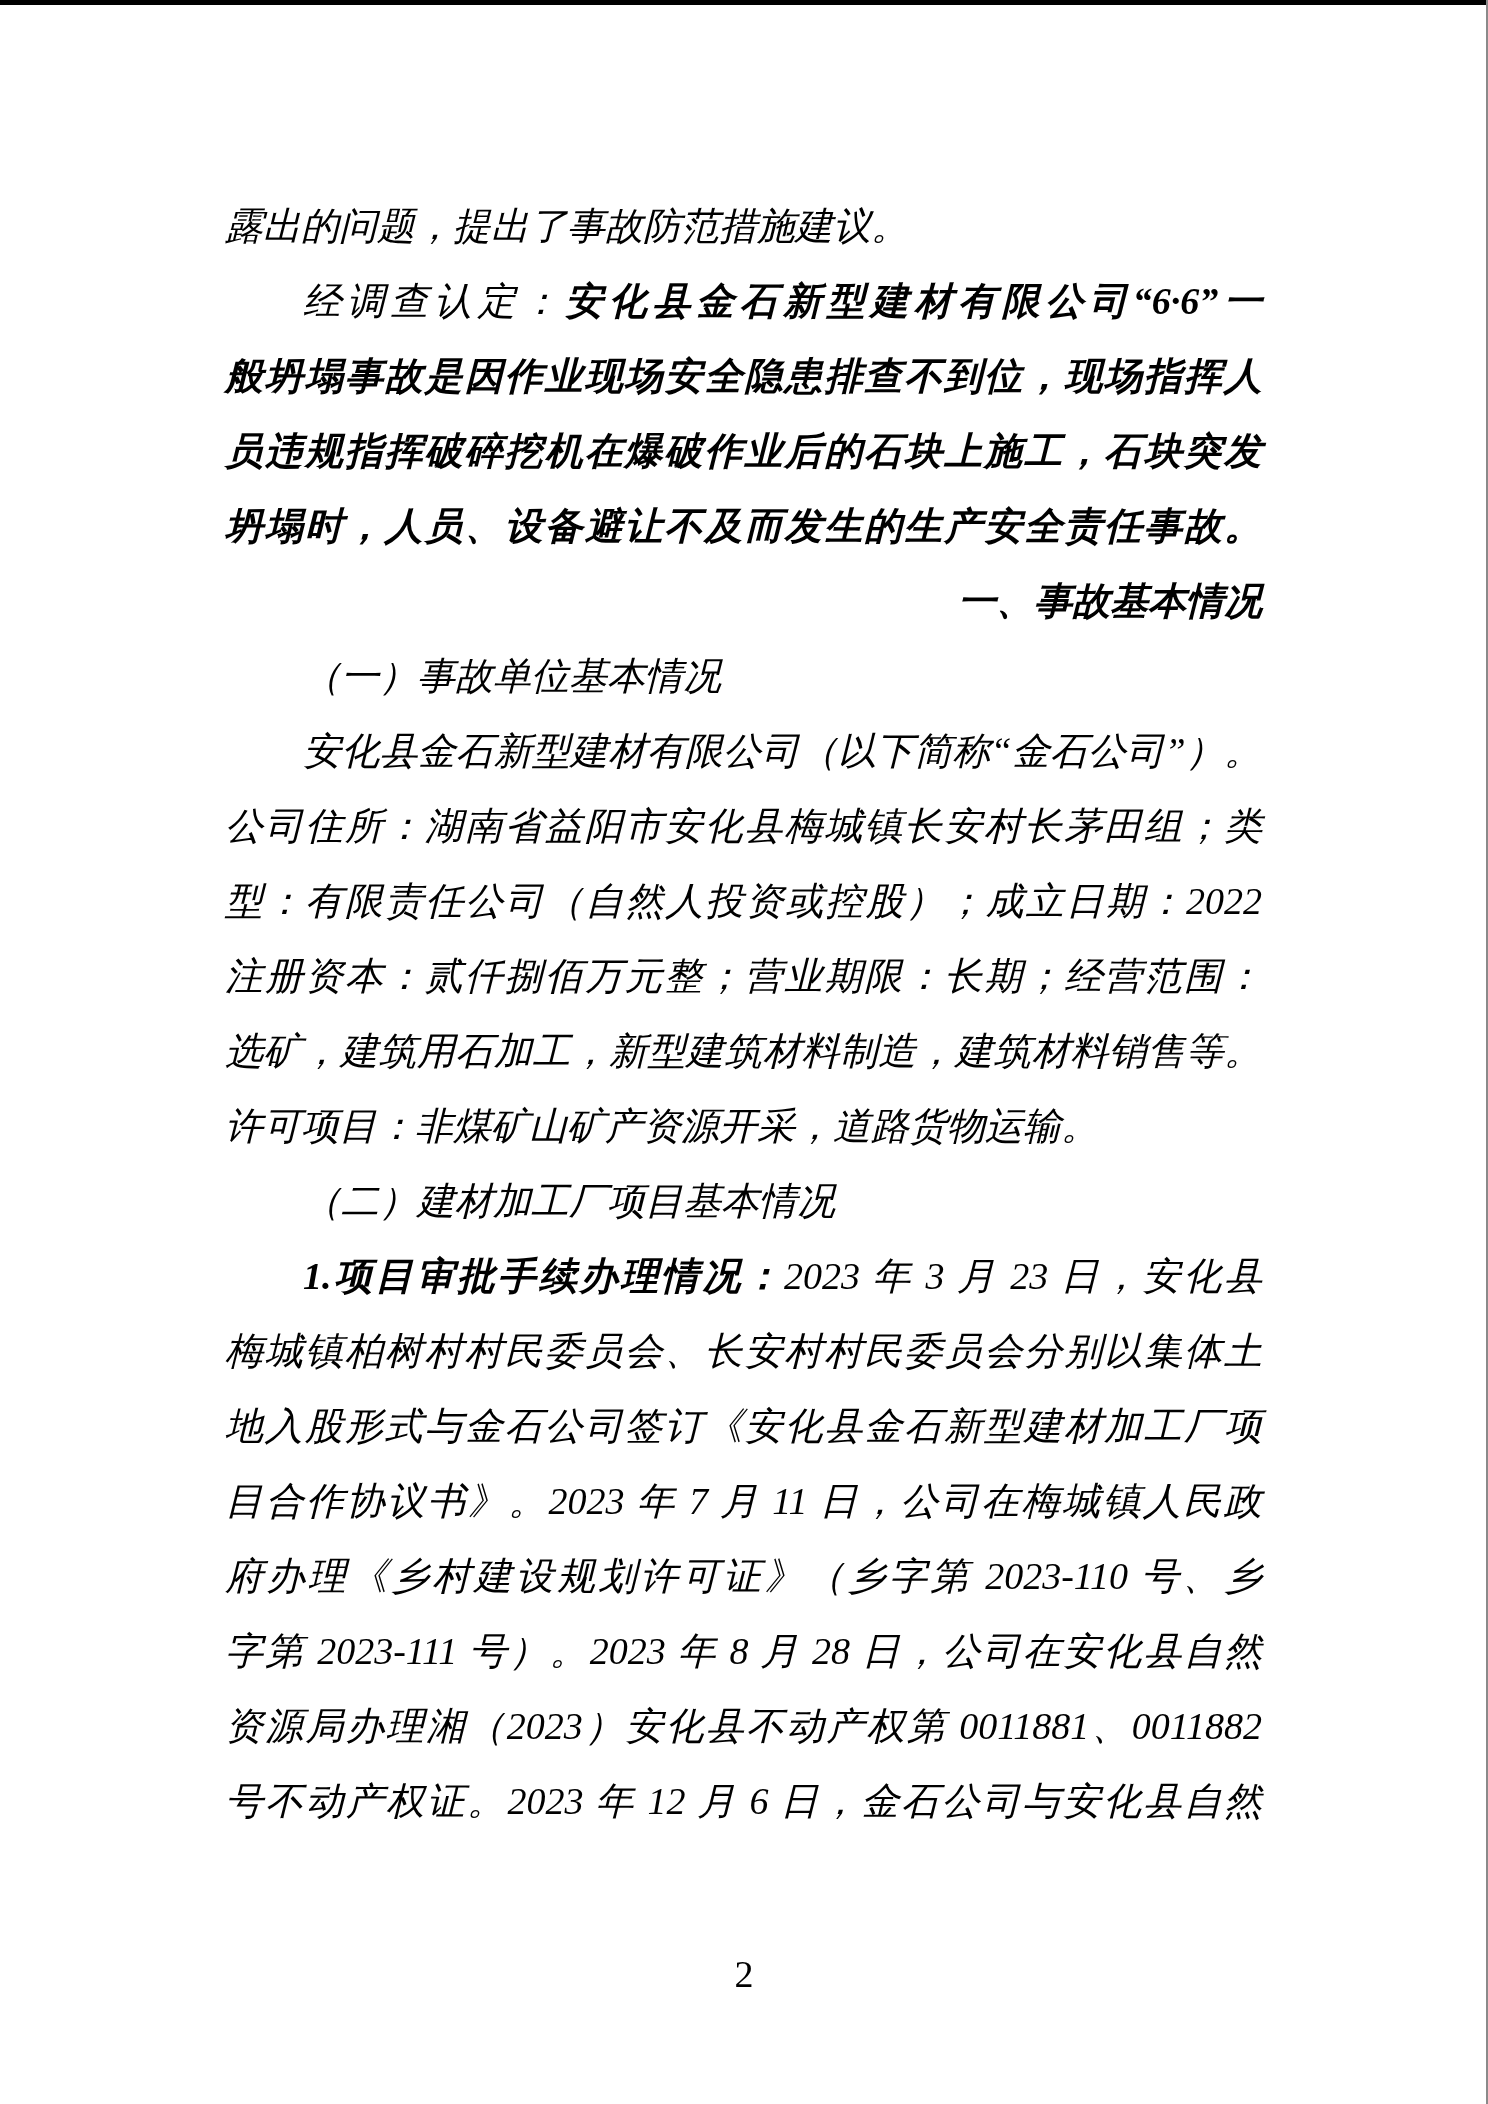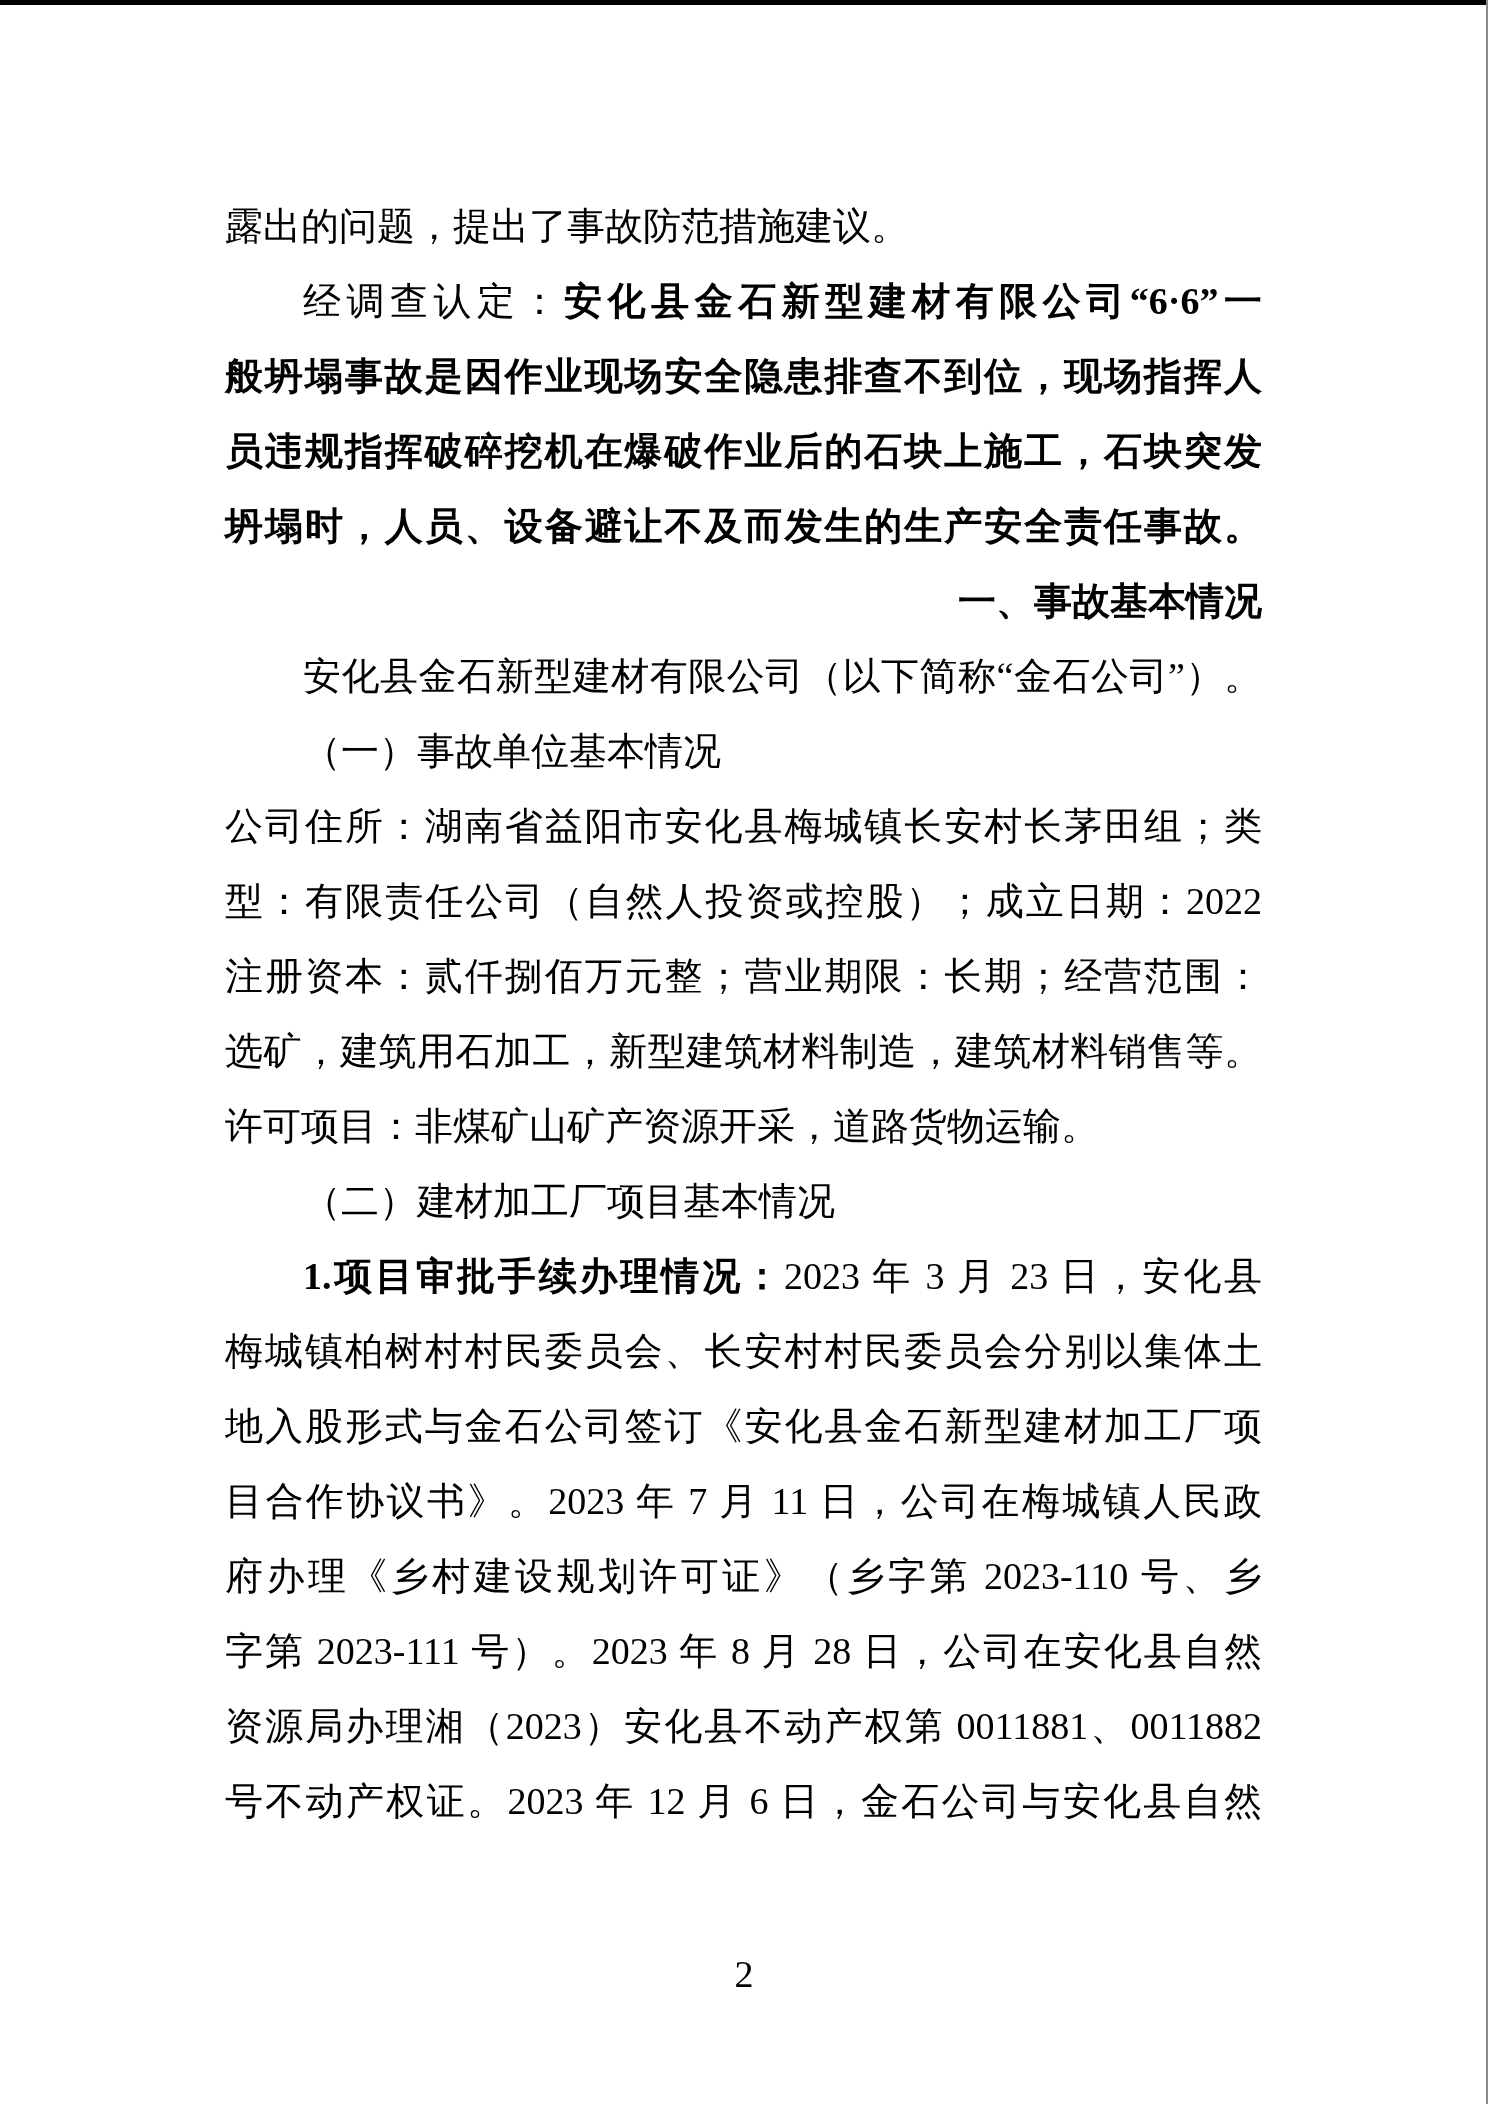--- a/index.html
+++ b/index.html
@@ -34,20 +34,21 @@
     top: 189px;
     width: 1037px;
   }
   .line {
     height: 75px;
     line-height: 75px;
     font-size: 38px;
     letter-spacing: 0;
     white-space: normal;
     overflow: visible;
+    font-style: italic;
   }
   .line.justify {
     text-align: justify;
     text-align-last: justify;
     text-justify: inter-character;
   }
   .line.indent {
     padding-left: 78px;
   }
   .seg-regular {
@@ -82,22 +83,22 @@
 <div class="page">
   <div class="top-border"></div>
   <div class="right-border"></div>
   <div class="content" id="doc-content">
       <div class="line body"><span class="seg-regular">露出的问题，提出了事故防范措施建议。</span></div>
       <div class="line body indent justify"><span class="seg-regular">经调查认定：</span><span class="seg-bold">安化县金石新型建材有限公司“6·6”一</span></div>
       <div class="line body justify"><span class="seg-bold">般坍塌事故是因作业现场安全隐患排查不到位，现场指挥人</span></div>
       <div class="line body justify"><span class="seg-bold">员违规指挥破碎挖机在爆破作业后的石块上施工，石块突发</span></div>
       <div class="line body justify"><span class="seg-bold">坍塌时，人员、设备避让不及而发生的生产安全责任事故。</span></div>
       <div class="line heading indent"><span class="seg-bold">一、事故基本情况</span></div>
+      <div class="line kai indent"><span class="seg-regular">（一）事故单位基本情况</span></div>
       <div class="line body indent justify"><span class="seg-regular">安化县金石新型建材有限公司（以下简称“金石公司”）。</span></div>
-      <div class="line kai indent"><span class="seg-regular">（一）事故单位基本情况</span></div>
       <div class="line body justify"><span class="seg-regular">公司住所：湖南省益阳市安化县梅城镇长安村长茅田组；类</span></div>
       <div class="line body justify"><span class="seg-regular">型：有限责任公司（自然人投资或控股）；成立日期：2022</span></div>
       <div class="line body justify"><span class="seg-regular">注册资本：贰仟捌佰万元整；营业期限：长期；经营范围：</span></div>
       <div class="line body justify"><span class="seg-regular">选矿，建筑用石加工，新型建筑材料制造，建筑材料销售等。</span></div>
       <div class="line body"><span class="seg-regular">许可项目：非煤矿山矿产资源开采，道路货物运输。</span></div>
       <div class="line kai indent"><span class="seg-regular">（二）建材加工厂项目基本情况</span></div>
       <div class="line body indent justify"><span class="seg-bold">1.项目审批手续办理情况：</span><span class="seg-regular">2023 年 3 月 23 日，安化县</span></div>
       <div class="line body justify"><span class="seg-regular">梅城镇柏树村村民委员会、长安村村民委员会分别以集体土</span></div>
       <div class="line body justify"><span class="seg-regular">地入股形式与金石公司签订《安化县金石新型建材加工厂项</span></div>
       <div class="line body justify"><span class="seg-regular">目合作协议书》。2023 年 7 月 11 日，公司在梅城镇人民政</span></div>

